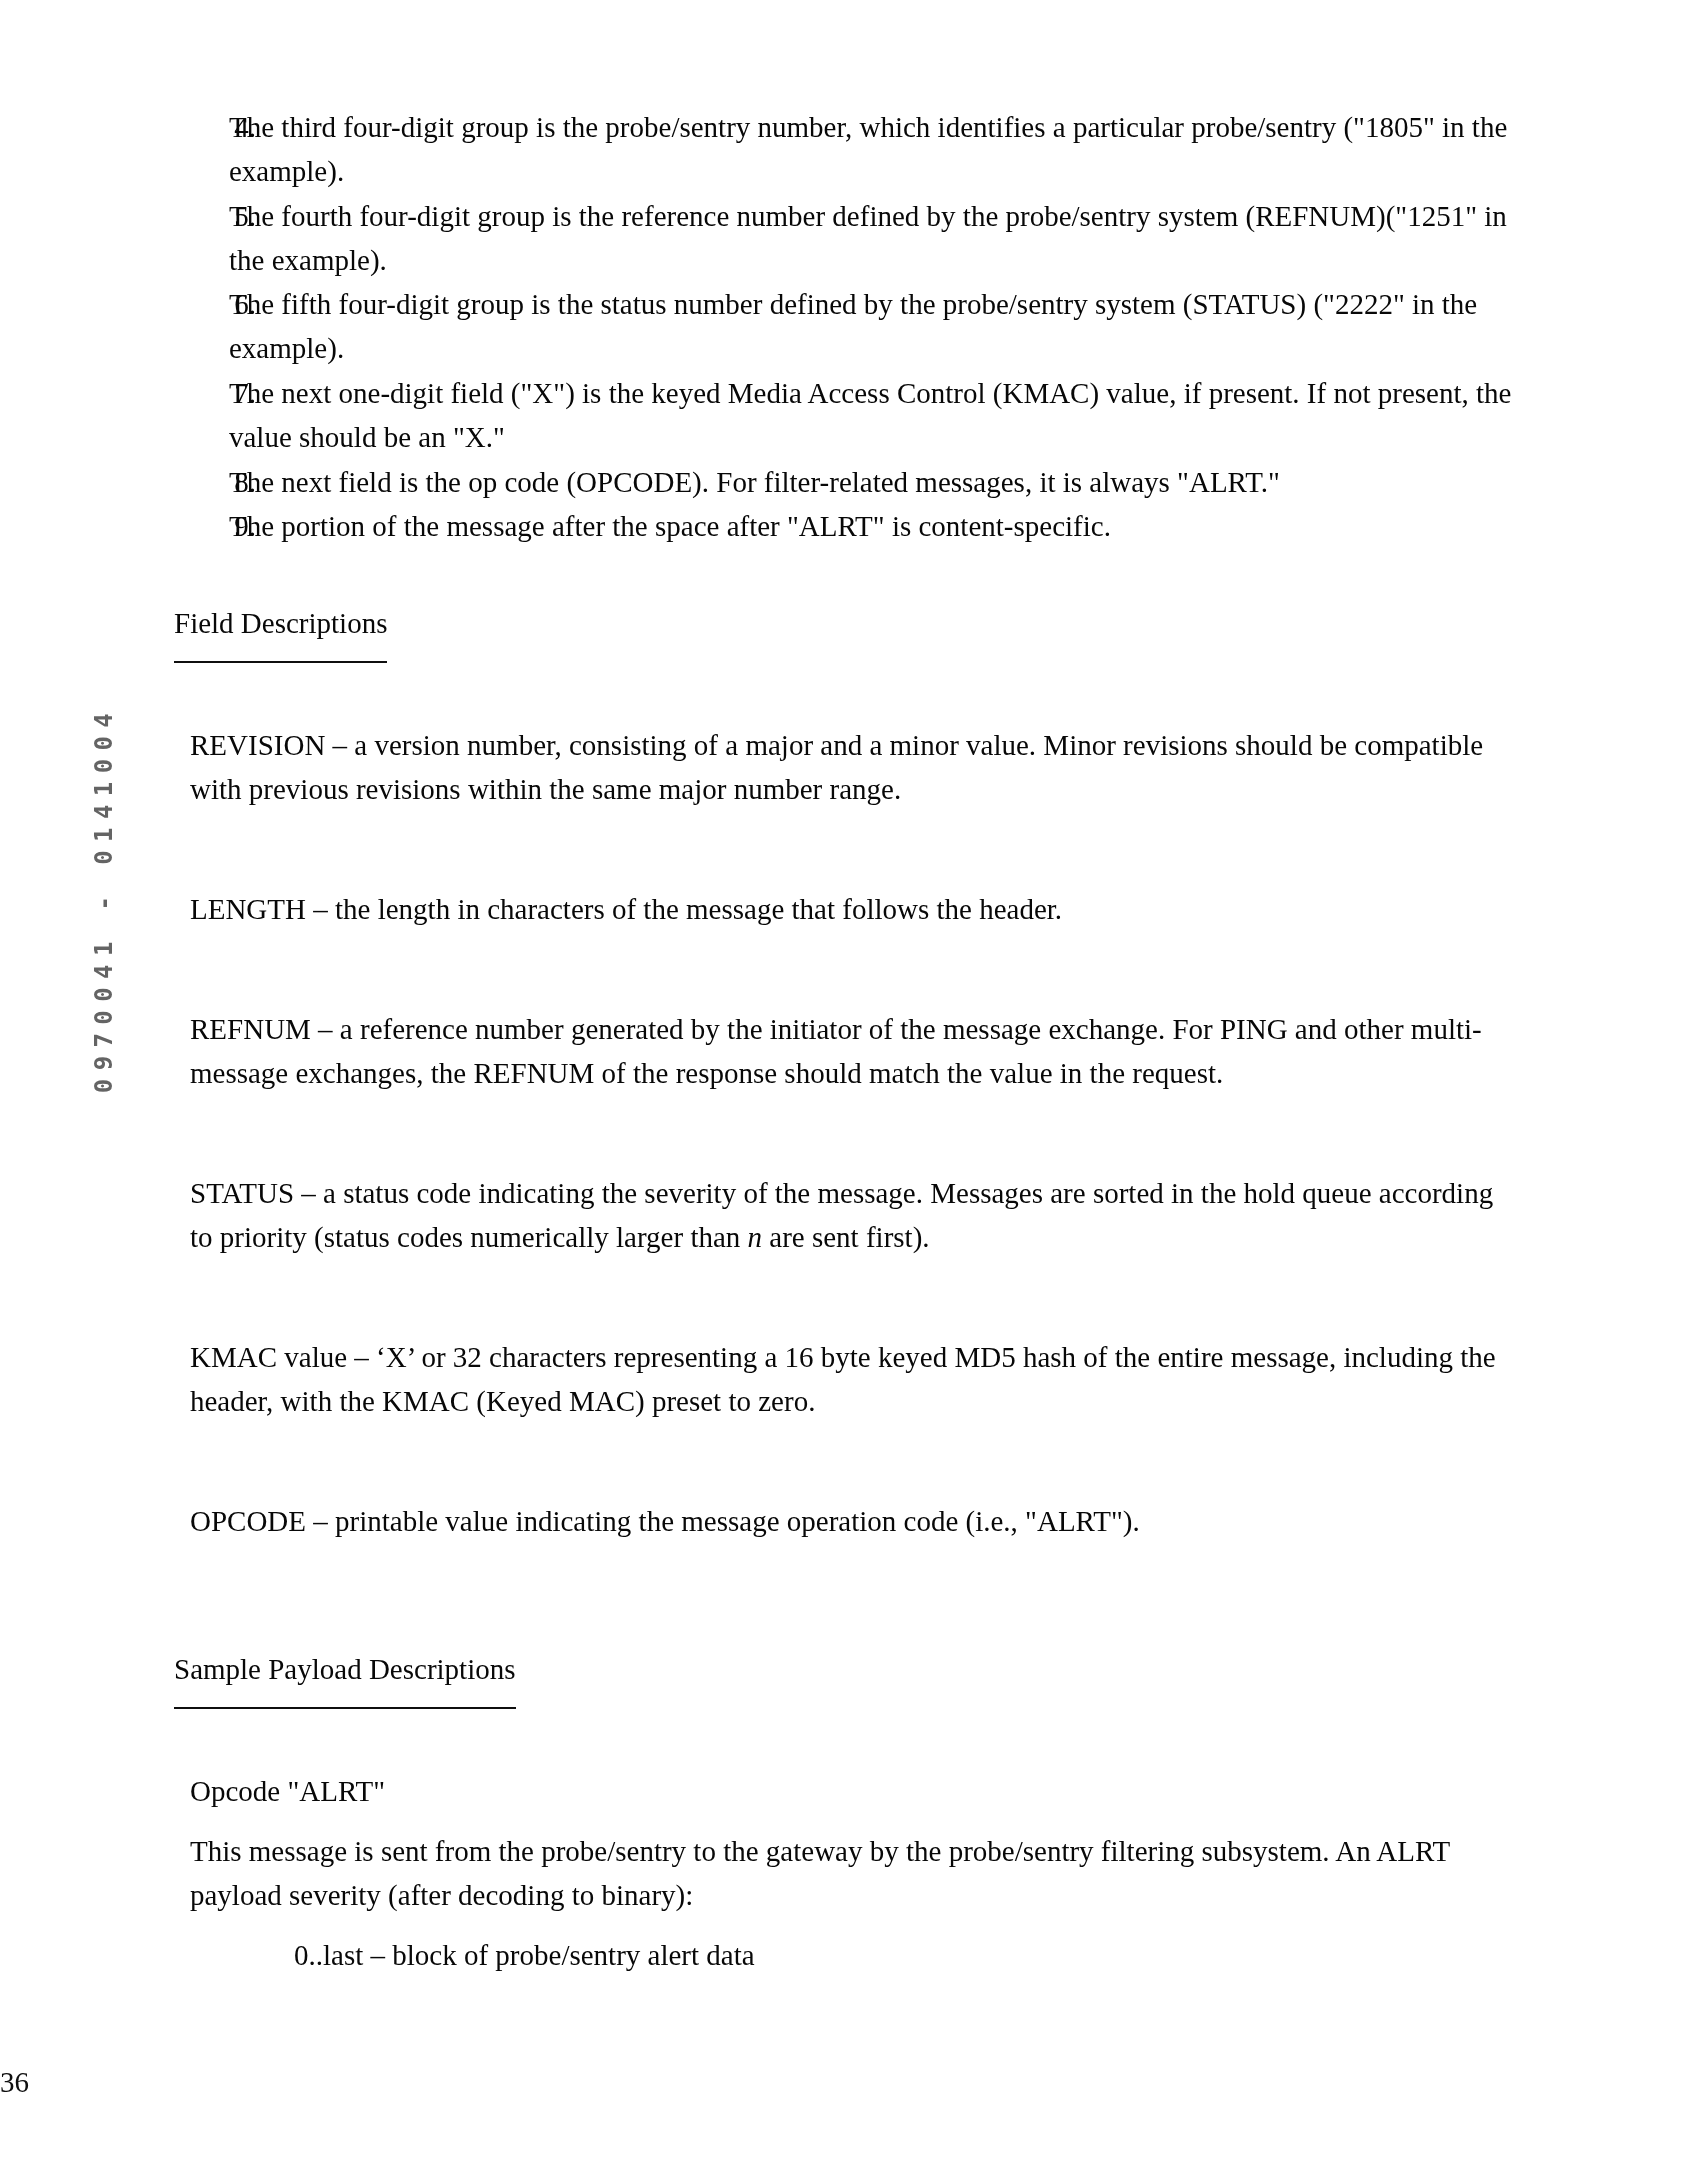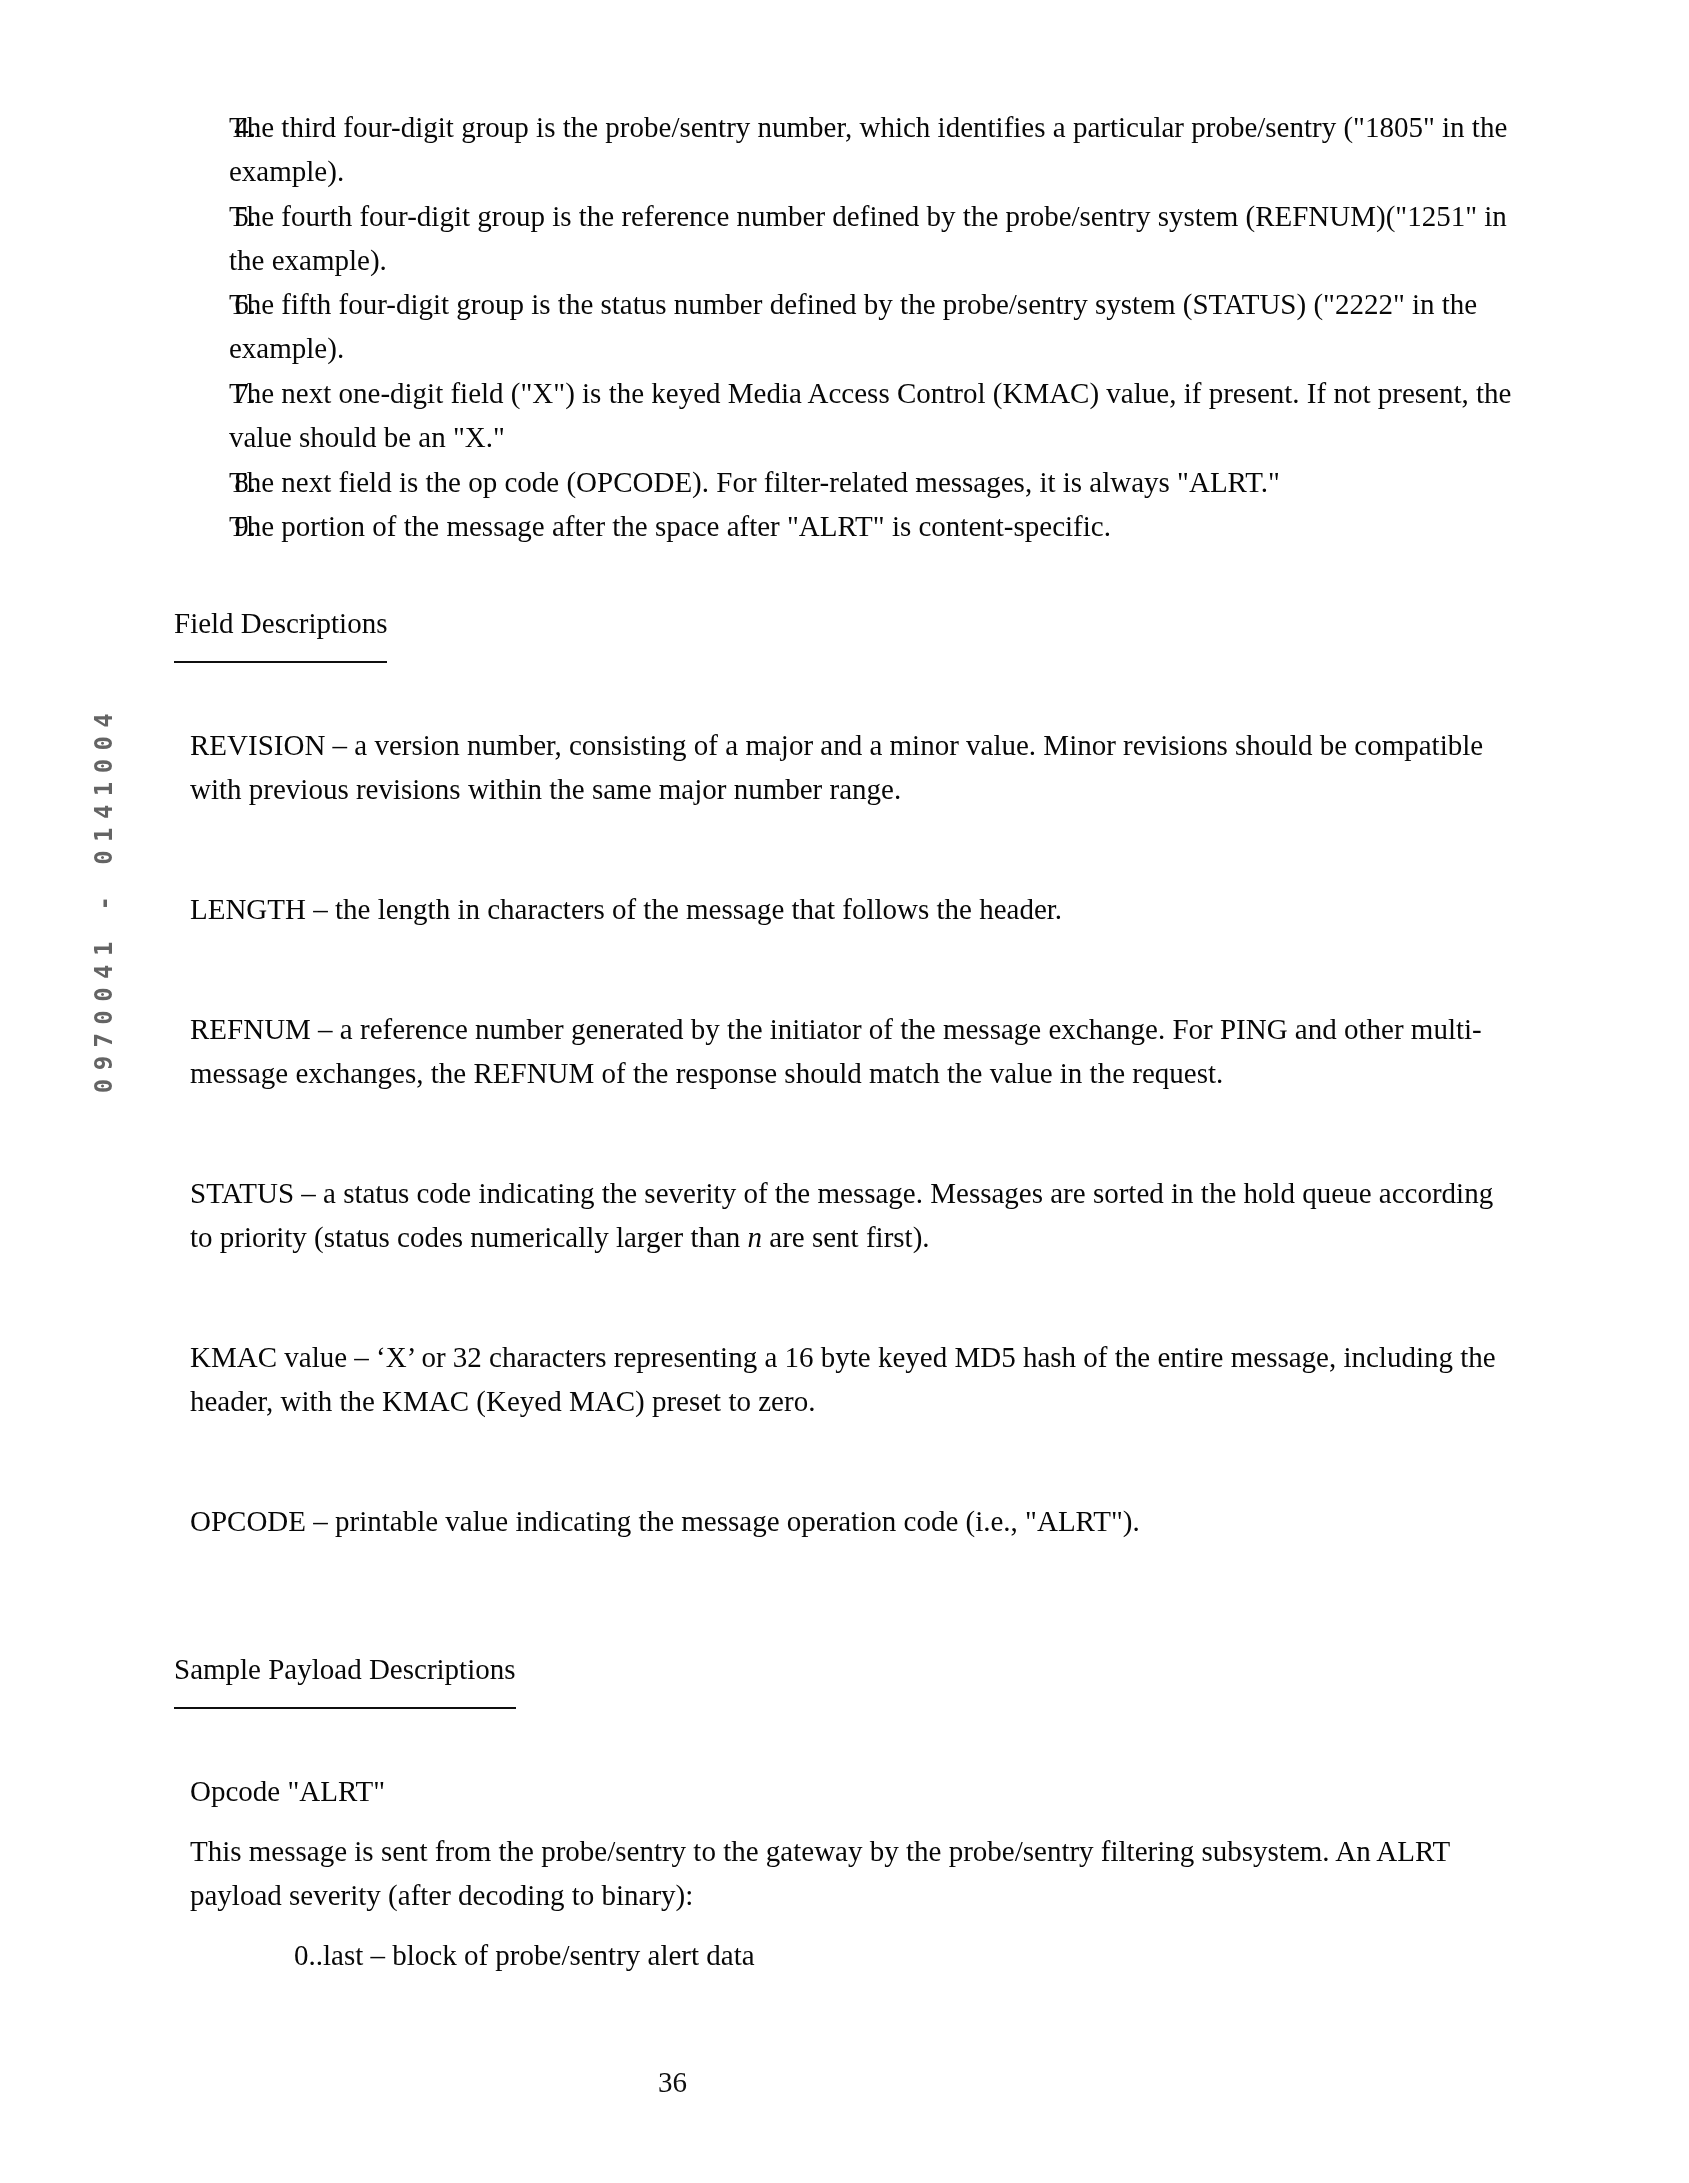--- a/index.html
+++ b/index.html
@@ -103,21 +103,21 @@
   em.math {
     font-style: italic;
   }
 
   
   .page-number {
     position: absolute;
     left: 0;
     top: 2065px;
     width: 1345px;
-    text-align: center;
+    text-align: left;
     font-size: 29px;
     line-height: 35px;
     color: #111;
   }
 </style>
 </head>
 <body>
 
 <div class="page">
 

